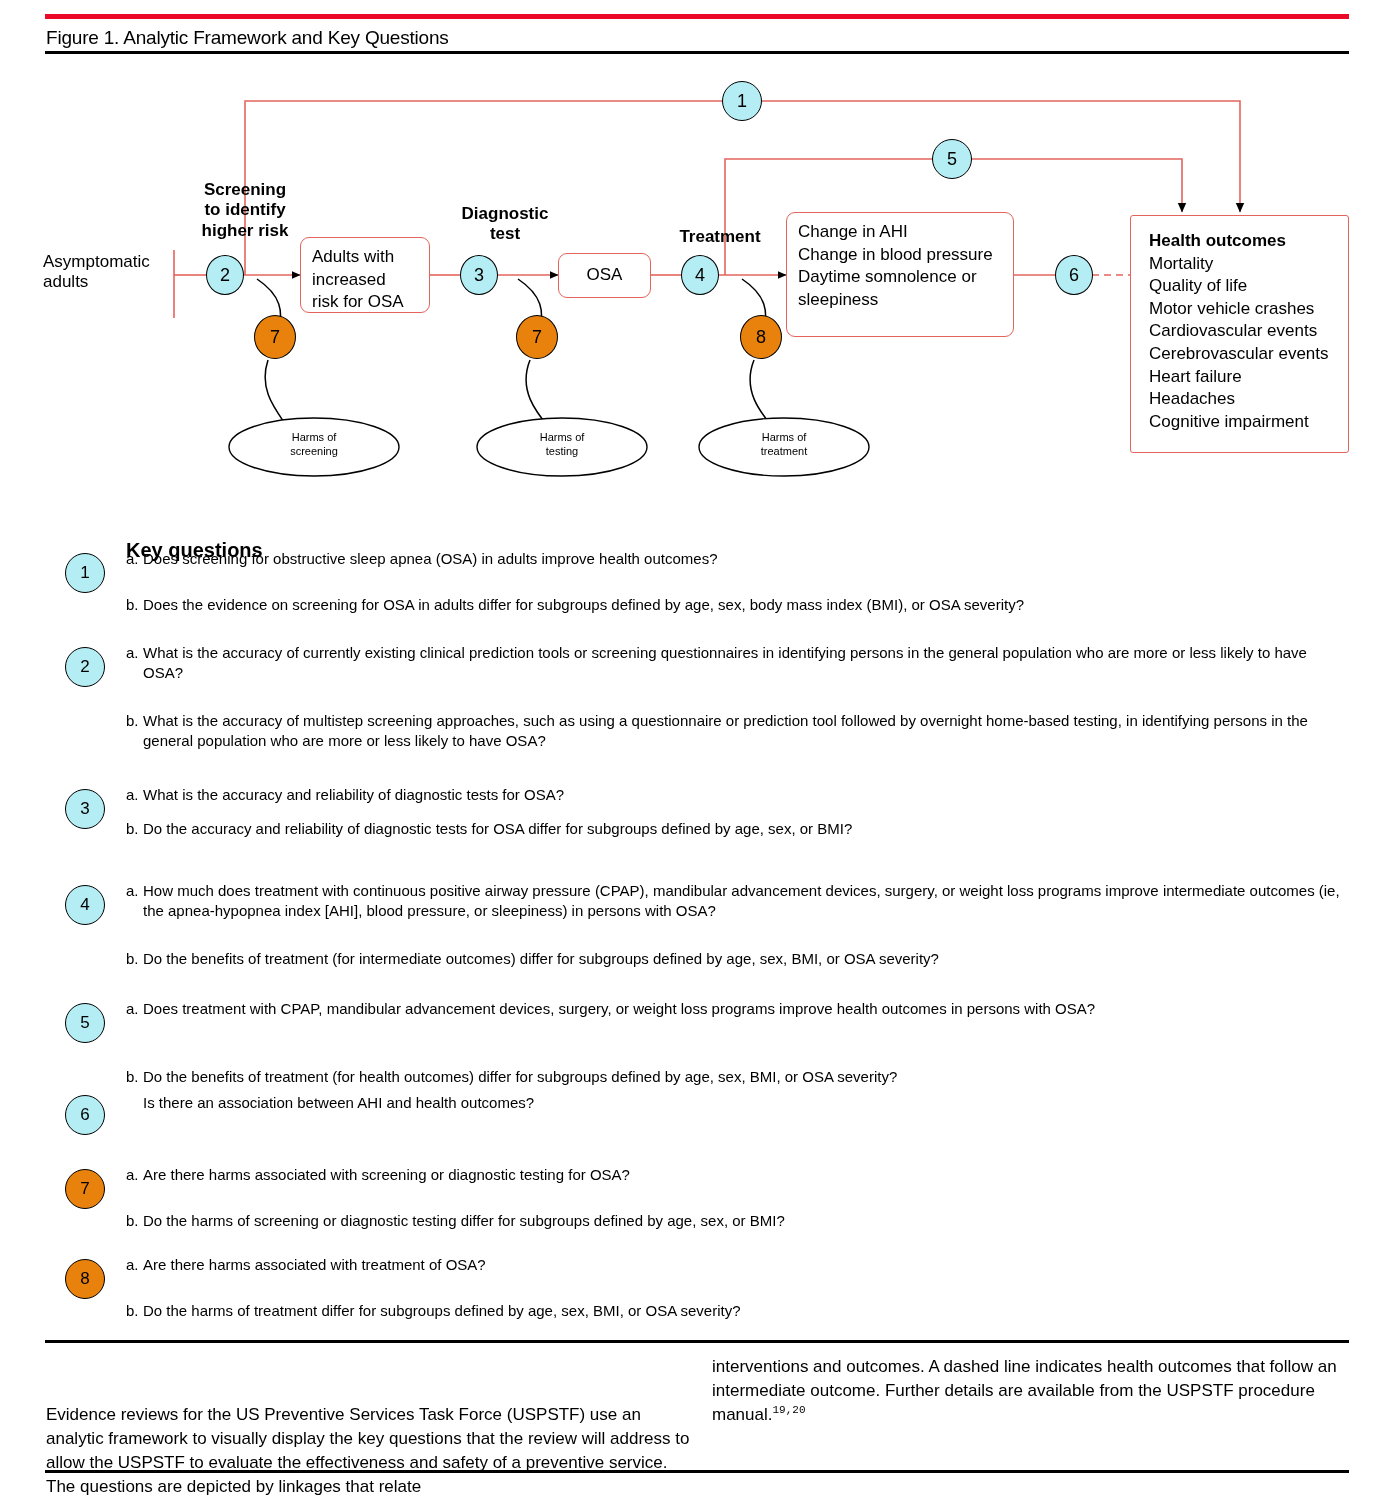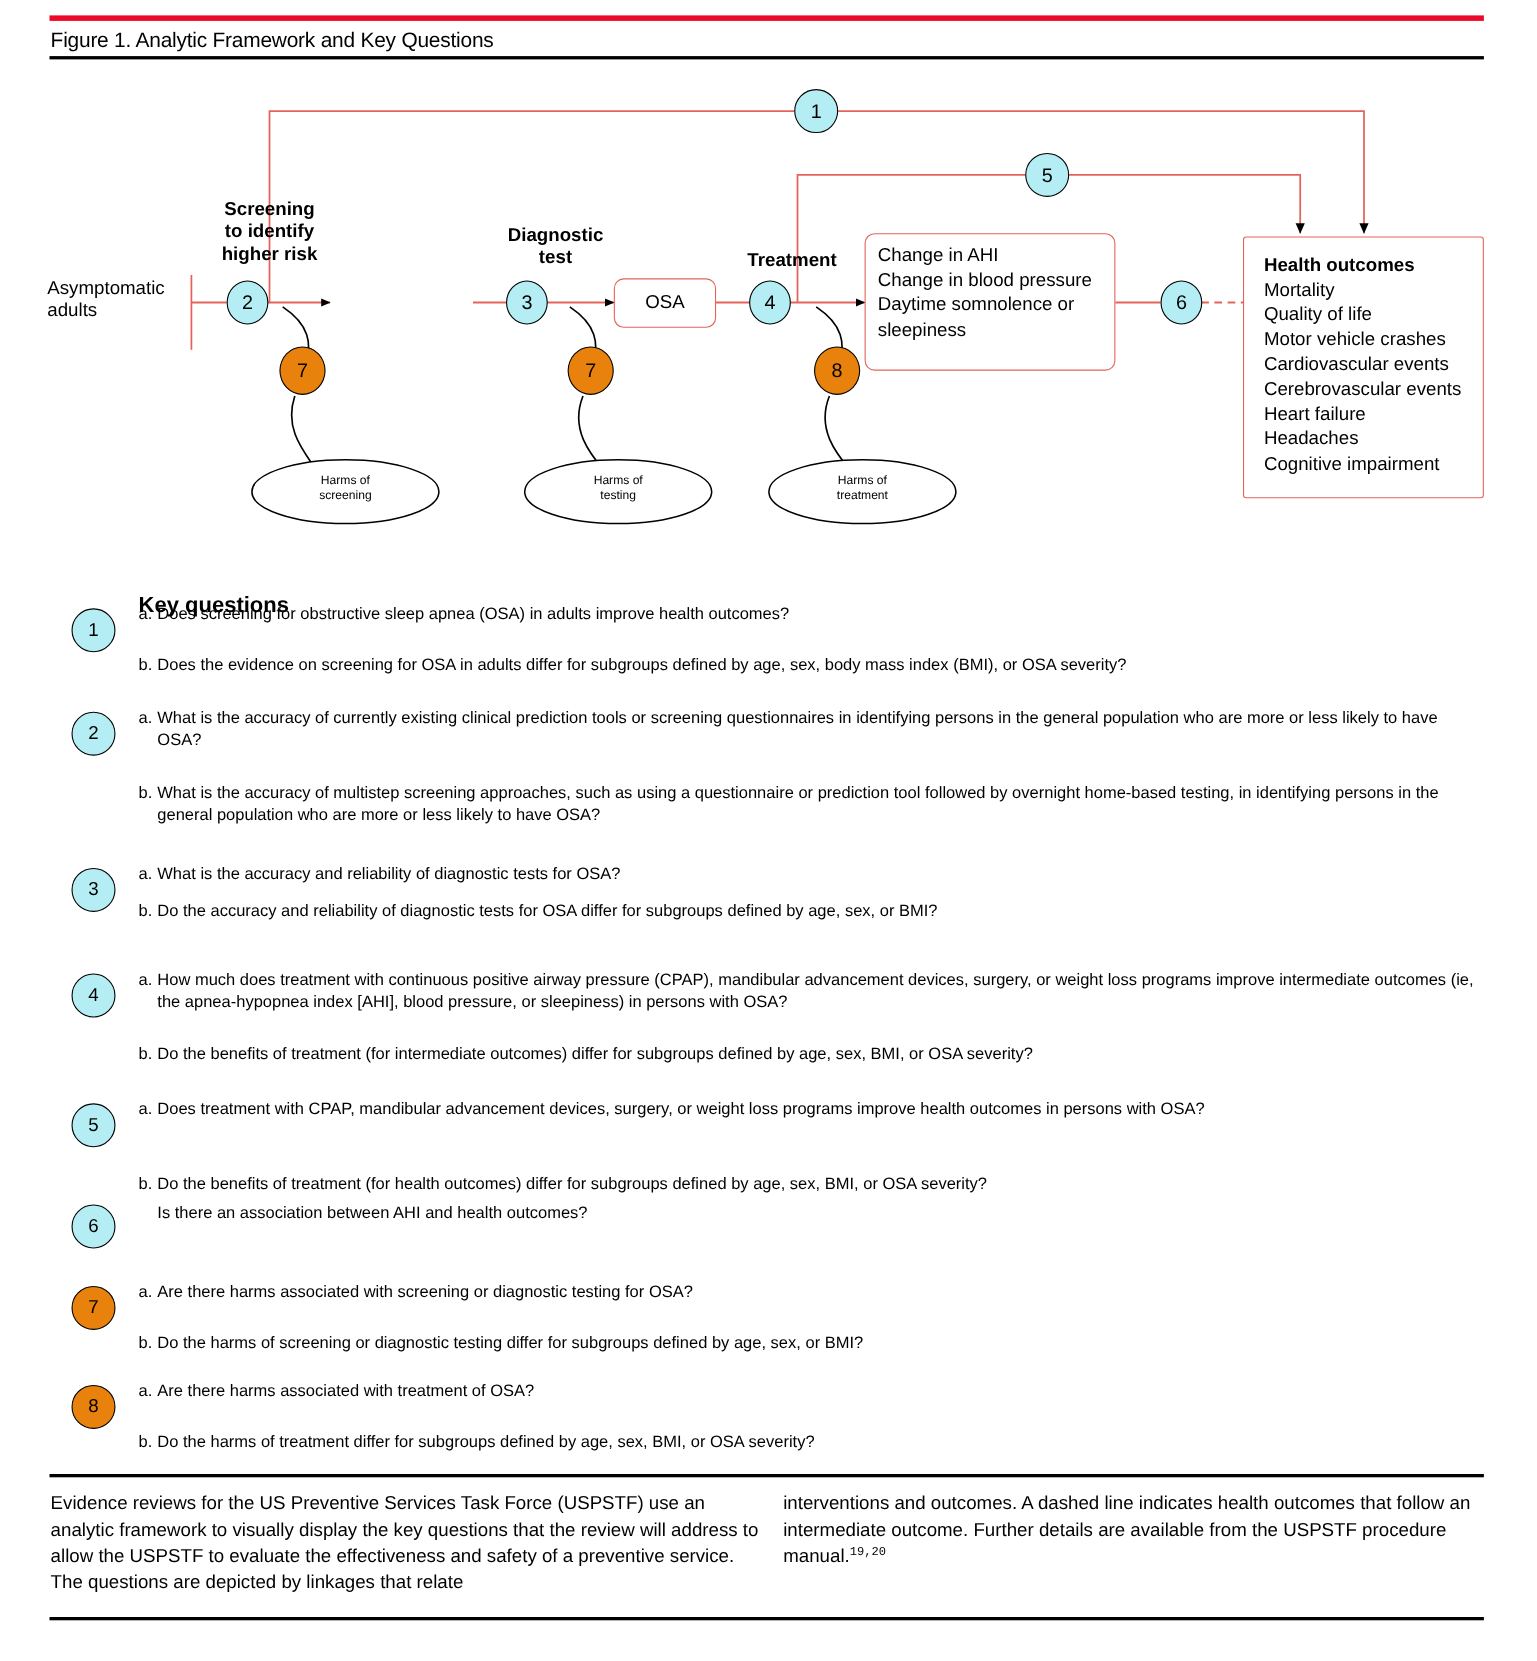--- a/index.html
+++ b/index.html
@@ -38,21 +38,21 @@
            font-size:17px;box-sizing:border-box;}
   .kqbadge.blue{background:#b4eef4;}
   .kqbadge.orange{background:#e8820c;}
   .kqitem{position:absolute;left:126px;width:1240px;font-size:15px;line-height:1.32;}
   .kqitem .lt{display:inline-block;width:17px;vertical-align:top;}
   .kqitem .bd{display:inline-block;width:1200px;vertical-align:top;}
 
   
   #foot-rule{position:absolute;left:45px;top:1340px;width:1304px;height:3px;background:#000;}
   .footcol{position:absolute;top:1355px;font-size:17px;line-height:1.42;}
-  #foot-left{left:46px;width:650px;}
+  #foot-left{left:46px;width:650px;margin-top:48px;}
   #foot-right{left:712px;width:640px;}
   sup{font-size:11px;vertical-align:super;font-family:Liberation Mono, monospace;}
   #foot-rule2{position:absolute;left:45px;top:1470px;width:1304px;height:3px;background:#000;}
 </style>
 </head>
 <body>
 
 <div id="red-rule"></div>
 <div id="fig-title">Figure 1. Analytic Framework and Key Questions</div>
 <div id="black-rule"></div>
@@ -112,20 +112,25 @@
     <div>higher risk</div>
   </div>
 
   <div class="flab" style="left:440px;top:144px;width:130px;">
     <div>Diagnostic</div>
     <div>test</div>
   </div>
 
   <div class="flab" style="left:640px;top:167px;width:160px;">Treatment</div>
 
+  <div class="nodebox" style="left:300px;top:177px;width:130px;height:76px;">
+    <div>Adults with</div>
+    <div>increased</div>
+    <div>risk for OSA</div>
+  </div>
 
   <div class="nodebox" style="left:558px;top:193px;width:93px;height:45px;text-align:center;
               display:flex;align-items:center;justify-content:center;">OSA</div>
 
   <div class="nodebox" style="left:786px;top:152px;width:228px;height:125px;">
     <div>Change in AHI</div>
     <div>Change in blood pressure</div>
     <div>Daytime somnolence or</div>
     <div>sleepiness</div>
   </div>

